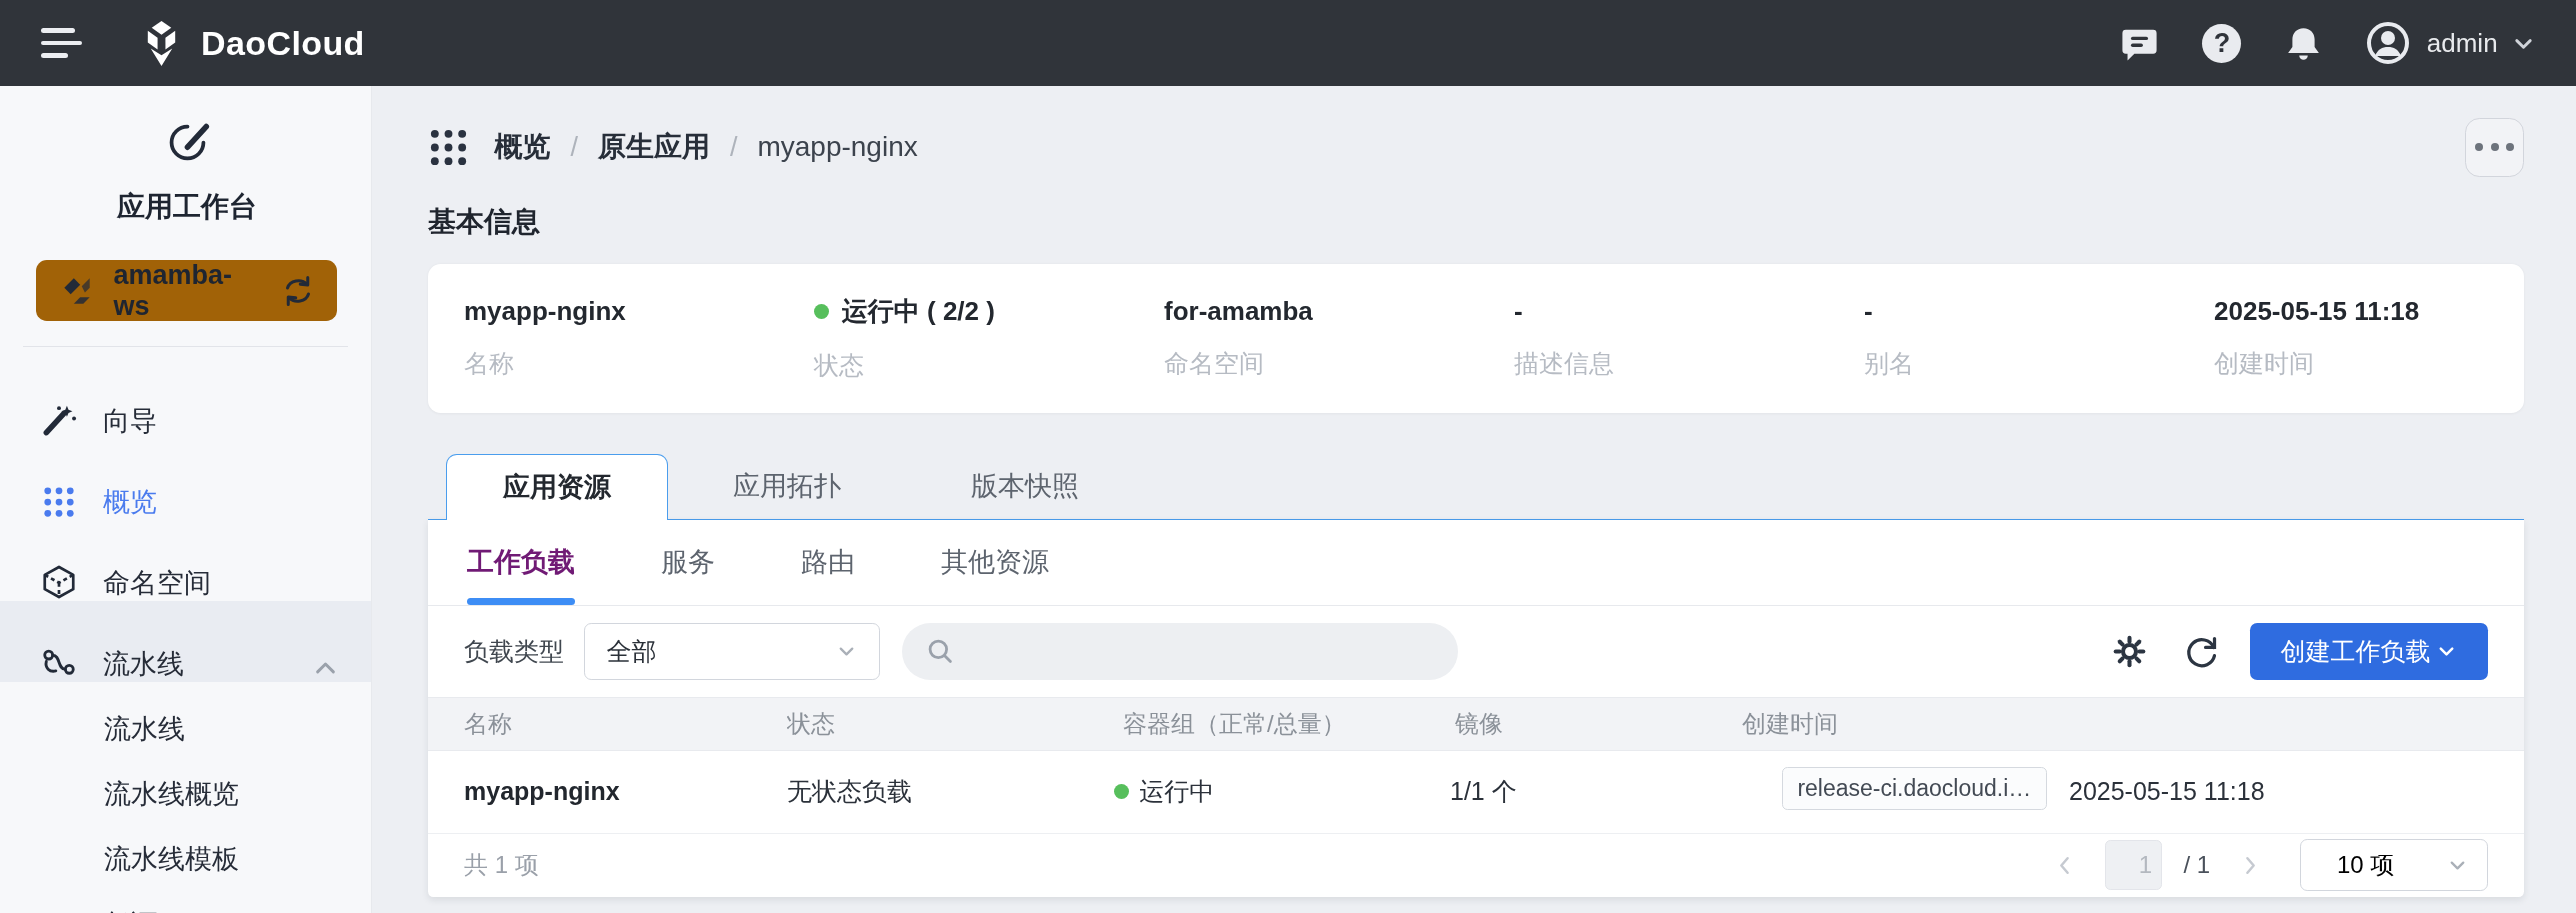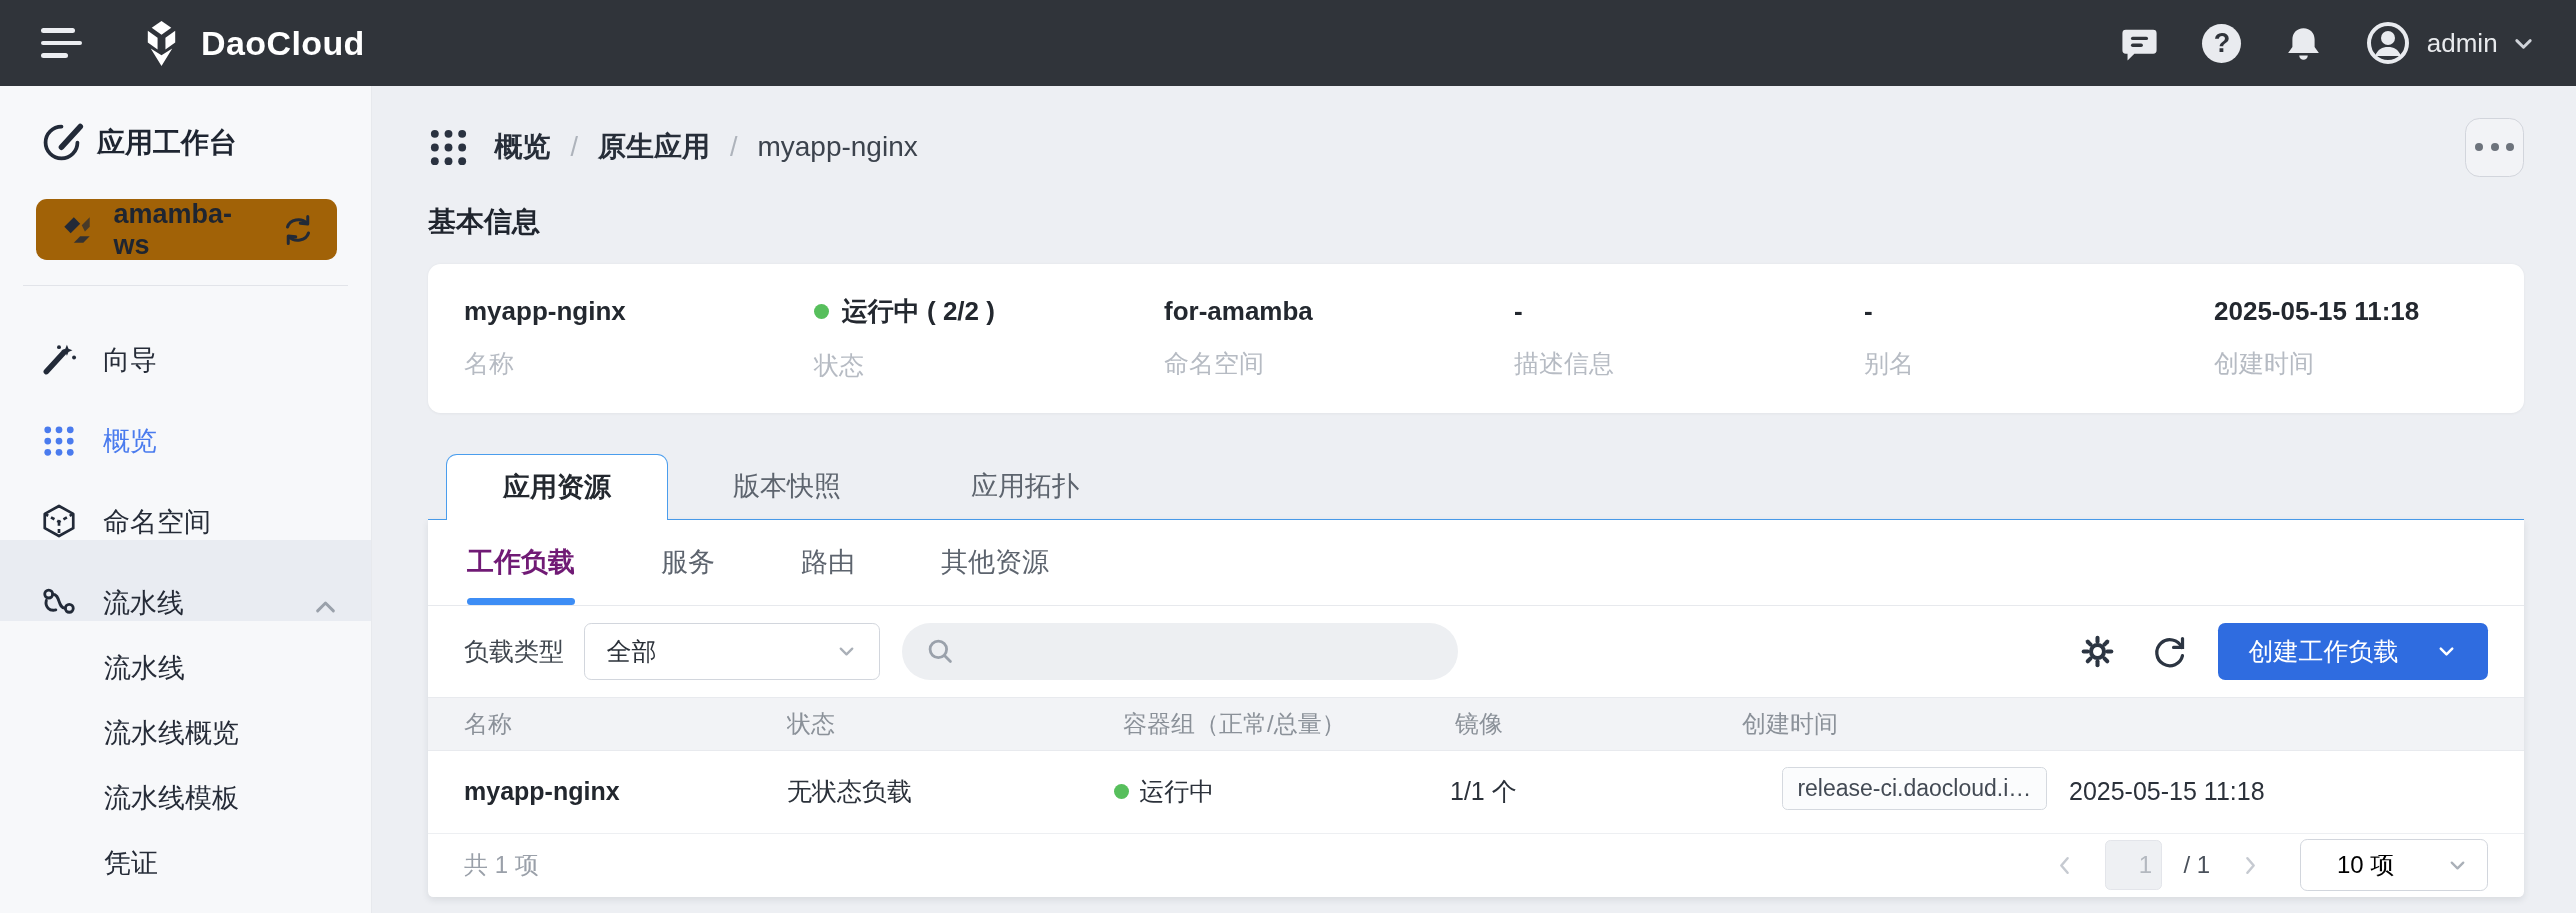--- a/index.html
+++ b/index.html
@@ -17,21 +17,21 @@
   .top-actions { display:flex; align-items:center; gap:39px; }
   .top-icon { width:43px; height:43px; display:flex; align-items:center; justify-content:center; cursor:pointer; }
   .help-badge { width:39px; height:39px; border-radius:50%; background:#e9ebef; color:#2f333a; font-size:27px; font-weight:bold; display:flex; align-items:center; justify-content:center; }
   .user-menu { display:flex; align-items:center; gap:14.4px; cursor:pointer; color:#e8eaed; font-size:26px; }
 
   
   .body-row { display:flex; height:827px; }
 
   
   .sidebar { width:372px; background:#f7f8fa; border-right:0.9px solid #e7e9ed; position:relative; overflow:hidden; flex:none; }
-  .wb-row { display:flex; align-items:center; gap:13px; padding:34px 36px 21.5px 39px; cursor:pointer; }
+  .wb-row { display:flex; align-items:center; gap:23px; padding:34px 36px 21.5px 39px; cursor:pointer;flex-direction:column; }
   .wb-label { font-size:28px; font-weight:bold; color:#1e2531; }
   .ws-pill { margin:12.6px 34px 0 36px; height:61px; background:#a16207; border-radius:10.8px; display:flex; align-items:center; padding:0 21.5px; gap:18px; cursor:pointer; }
   .ws-name { font-size:27px; font-weight:bold; color:#1e2531; }
   .ws-swap { margin-left:auto; display:flex; cursor:pointer; }
   .side-divider { height:0.9px; background:#e2e4e9; margin:25px 23px 0 23px; }
   .nav { margin-top:10.8px; }
   .nav-item { display:flex; align-items:flex-end; gap:25px; height:81px; padding:0 32px 0 39px; font-size:27px; color:#262c38; cursor:pointer; }
   .nav-item .nav-ic { width:39px; display:flex; justify-content:center; }
   .nav-item.active { color:#4a7bee; }
   .nav-item.group-open { background:#e9ecf2; }
@@ -70,21 +70,21 @@
 
   .filter-row { display:flex; align-items:center; padding:0 36px; height:91px; flex:none; }
   .filter-label { font-size:25px; color:#40474f; margin-right:20px; }
   .select { width:296px; height:57px; border:0.9px solid #d2d6dd; border-radius:7.2px; background:#fff; display:flex; align-items:center; padding:0 21.5px; cursor:pointer; }
   .select .sel-val { font-size:25px; color:#2a3038; }
   .select .chev { margin-left:auto; display:flex; }
   .searchbox { margin-left:21.5px; width:556px; height:57px; border-radius:29px; background:#edeff2; display:flex; align-items:center; padding:0 10.8px 0 23px; }
   .searchbox input { border:none; outline:none; background:transparent; font-size:25px; color:#2a3038; flex:1; margin-left:14.4px; font-family:inherit; }
   .filter-spacer { flex:1; }
   .icon-btn { width:47px; height:47px; display:flex; align-items:center; justify-content:center; cursor:pointer; margin-left:25px; }
-  .create-btn { margin-left:25px; height:57px; padding:0 30.5px; border-radius:7.2px; background:#2f6ce0; color:#fff; font-size:25px; display:flex; align-items:center; gap:36px; cursor:pointer; border:none; font-family:inherit; }
+  .create-btn { margin-left:25px; height:57px; padding:0 30.5px; border-radius:7.2px; background:#2f6ce0; color:#fff; font-size:25px; display:flex; align-items:center; gap:4px; cursor:pointer; border:none; font-family:inherit; }
 
   .thead { display:flex; align-items:center; height:54px; background:#f2f3f6; border-top:0.9px solid #e8eaee; border-bottom:0.9px solid #e8eaee; padding:0 36px; flex:none; }
   .thead .cell { font-size:24px; color:#8b9199; }
   .trow { display:flex; align-items:center; height:83px; padding:0 36px; border-bottom:0.9px solid #edeff2; font-size:25px; color:#2b313a; flex:none; cursor:pointer; }
   .cell { overflow:hidden; white-space:nowrap; text-overflow:ellipsis; padding-right:18px; }
   .c-name { flex:0 0 323px; } .c-type { flex:0 0 327px; } .c-status { flex:0 0 336px; }
   .c-pods { flex:0 0 332px; } .c-image { flex:0 0 287px; } .c-time { flex:1; }
   .row-name { font-weight:bold; color:#22272e; }
   .status-cell { display:flex; align-items:center; gap:10px; }
   .img-tag { display:inline-block; max-width:265px; border:0.9px solid #d5d9df; border-radius:5.4px; background:#fbfcfd; padding:7.2px 14.4px; font-size:23px; color:#434a54; overflow:hidden; white-space:nowrap; text-overflow:ellipsis; }
@@ -343,22 +343,22 @@
         <div class="lab">别名</div>
       </div>
       <div class="field">
         <div class="val">2025-05-15 11:18</div>
         <div class="lab">创建时间</div>
       </div>
     </section>
 
     <div class="tabs">
       <div class="tab active">应用资源</div>
+      <div class="tab">应用拓扑</div>
       <div class="tab">版本快照</div>
-      <div class="tab">应用拓扑</div>
     </div>
 
     <section class="panel">
       <div class="subtabs">
         <div class="subtab active">工作负载</div>
         <div class="subtab">服务</div>
         <div class="subtab">路由</div>
         <div class="subtab">其他资源</div>
       </div>
 

